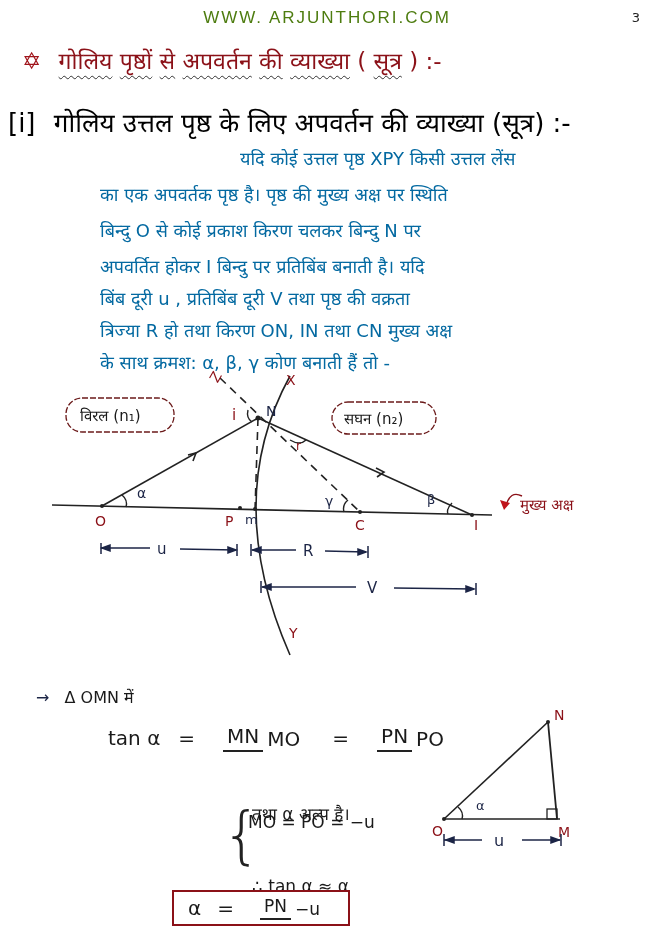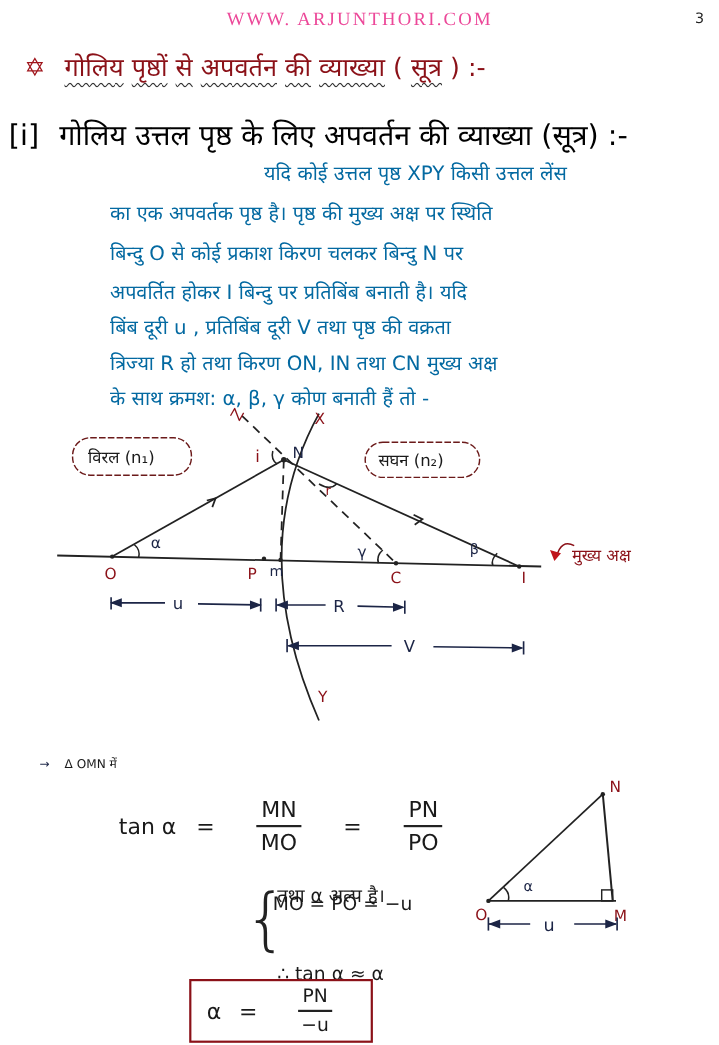--- a/index.html
+++ b/index.html
@@ -3,31 +3,31 @@
 <meta charset="utf-8">
 <style>
   html, body { margin: 0; padding: 0; }
   body {
     width: 654px; height: 950px; background: #ffffff; position: relative; overflow: hidden;
     font-family: "DejaVu Sans", sans-serif; color: #1a1a1a;
   }
   .abs { position: absolute; }
   .site {
     left: 0; width: 654px; top: 8px; text-align: center;
-    font-family: Liberation Serif, serif; font-size: 17px; letter-spacing: 2px; color: #ec4899;
+    font-family: Liberation Sans, sans-serif; font-size: 17px; letter-spacing: 2px; color: #4d7c0f;
   }
   .pagenum { right: 14px; top: 10px; font-size: 13px; color: #222; }
   .heading { left: 22px; top: 44px; font-size: 23px; color: #8b1118; white-space: nowrap; }
   .heading .star { color: #a0141b; margin-right: 10px; }
   .heading .ul { text-decoration: underline; text-decoration-style: wavy; text-decoration-color: #333; text-underline-offset: 6px; text-decoration-thickness: 1px; }
   .sub { left: 8px; top: 104px; font-size: 26px; color: #000000; white-space: nowrap; }
   .para { font-size: 18px; color: #0369a1; white-space: nowrap; line-height: 1; }
   .navy { color: #1c2546; }
   .eq { font-size: 20px; color: #1a1a1a; white-space: nowrap; }
-  .frac { display: inline-flex; flex-direction: column; align-items: center; vertical-align: middle; margin: 0 20px; }
+  .frac { display: inline-flex; flex-direction: row; align-items: center; vertical-align: middle; margin: 0 10px; }
   .frac .num { border-bottom: 2px solid #222; padding: 0 4px 2px; }
   .frac .den { padding: 2px 4px 0; }
   .box { border: 2px solid #8b1118; padding: 4px 14px; }
   .brace { font-size: 62px; line-height: 1; color: #222; font-weight: 200; }
   svg text { font-family: "DejaVu Sans", sans-serif; }
 </style>
 </head>
 <body>
 
 <div class="abs site">WWW. ARJUNTHORI.COM</div>
@@ -130,21 +130,21 @@
     <line x1="261" y1="581" x2="261" y2="593"></line>
       <line x1="476" y1="583" x2="476" y2="595"></line>
     <polygon points="263,587 271,584 271,590"></polygon>
       <polygon points="474,589 466,586 466,592"></polygon>
   </g>
   <text x="157" y="554" font-size="15" fill="#1c2546">u</text>
   <text x="303" y="556" font-size="15" fill="#1c2546">R</text>
   <text x="367" y="593" font-size="15" fill="#1c2546">V</text>
 </svg>
 
-<div class="abs eq" style="left:36px; top:686px; font-size:11px;">
+<div class="abs eq" style="left:36px; top:686px; font-size:16px;">
   <span class="navy">→</span>
   <span style="margin-left:10px">Δ OMN में</span>
 </div>
 
 <div class="abs eq" style="left:108px; top:724px; display:flex; align-items:center;">
   <span>tan α</span>
   <span style="margin:0 18px">=</span>
   <span class="frac">
     <span class="num">MN</span>
     <span class="den">MO</span>

